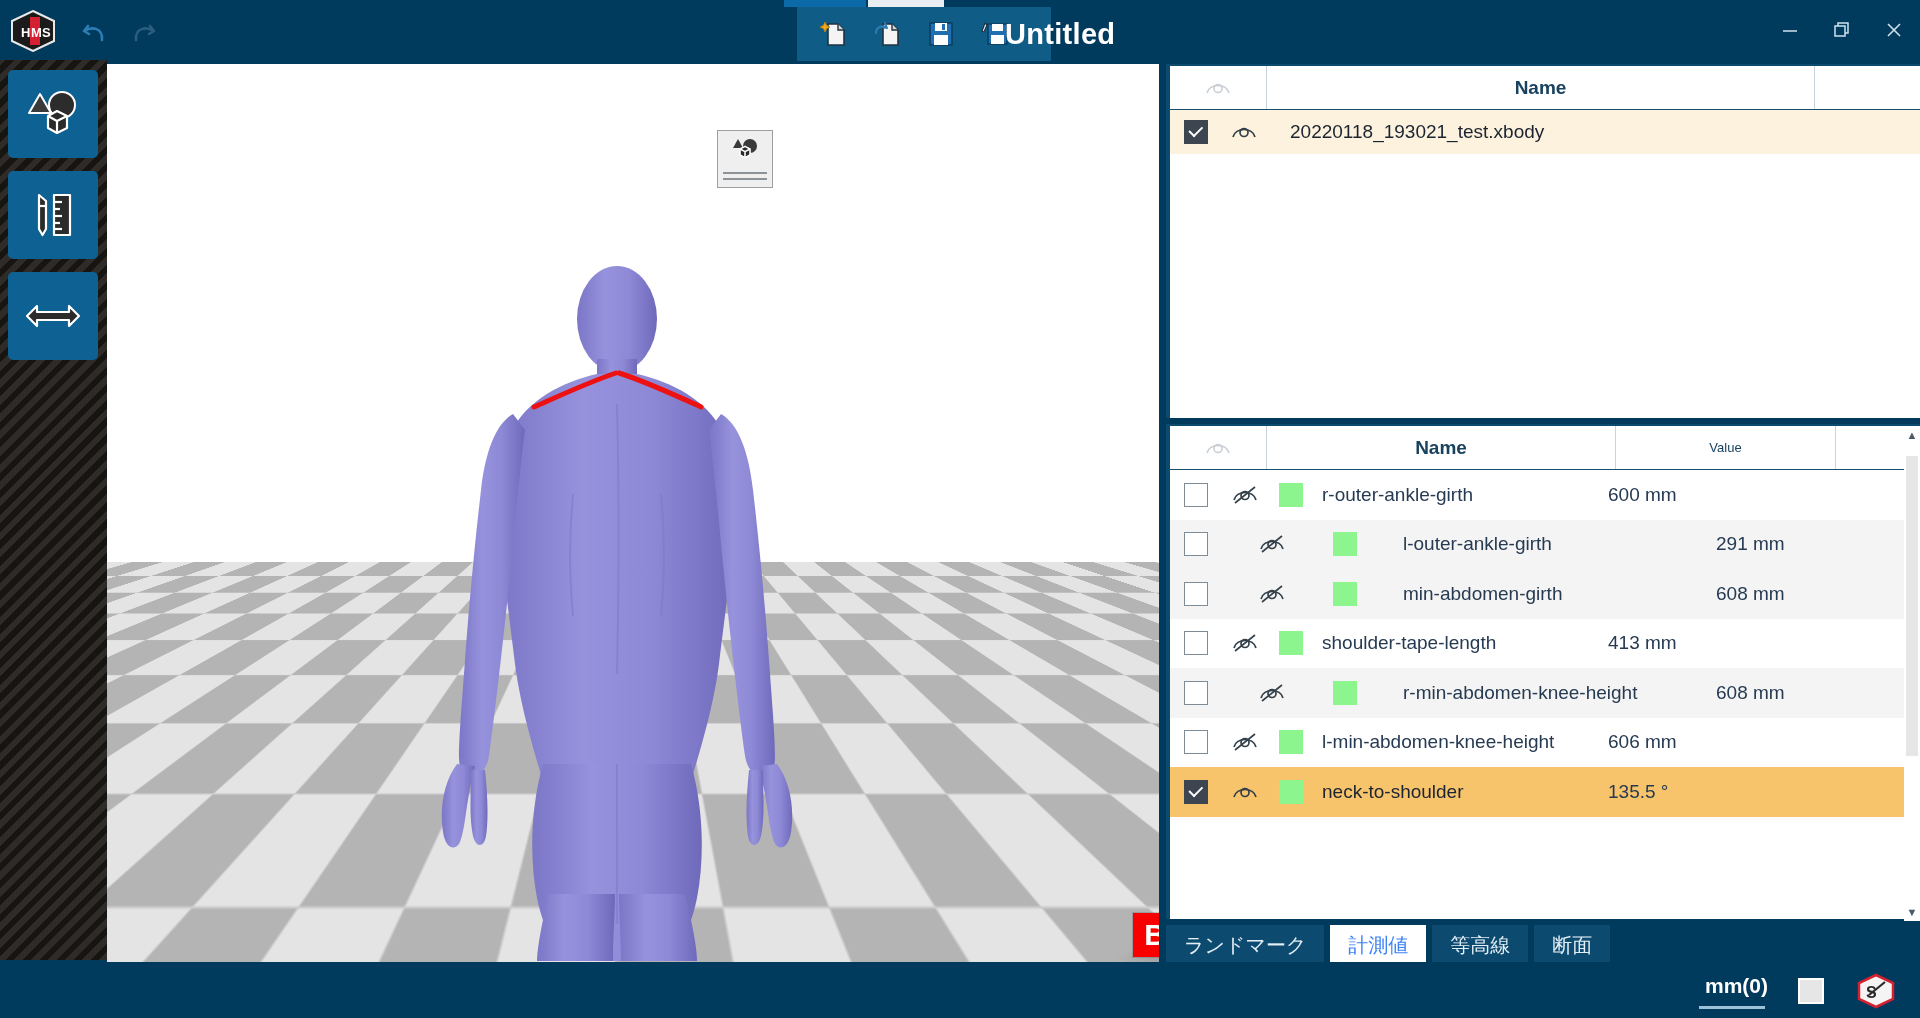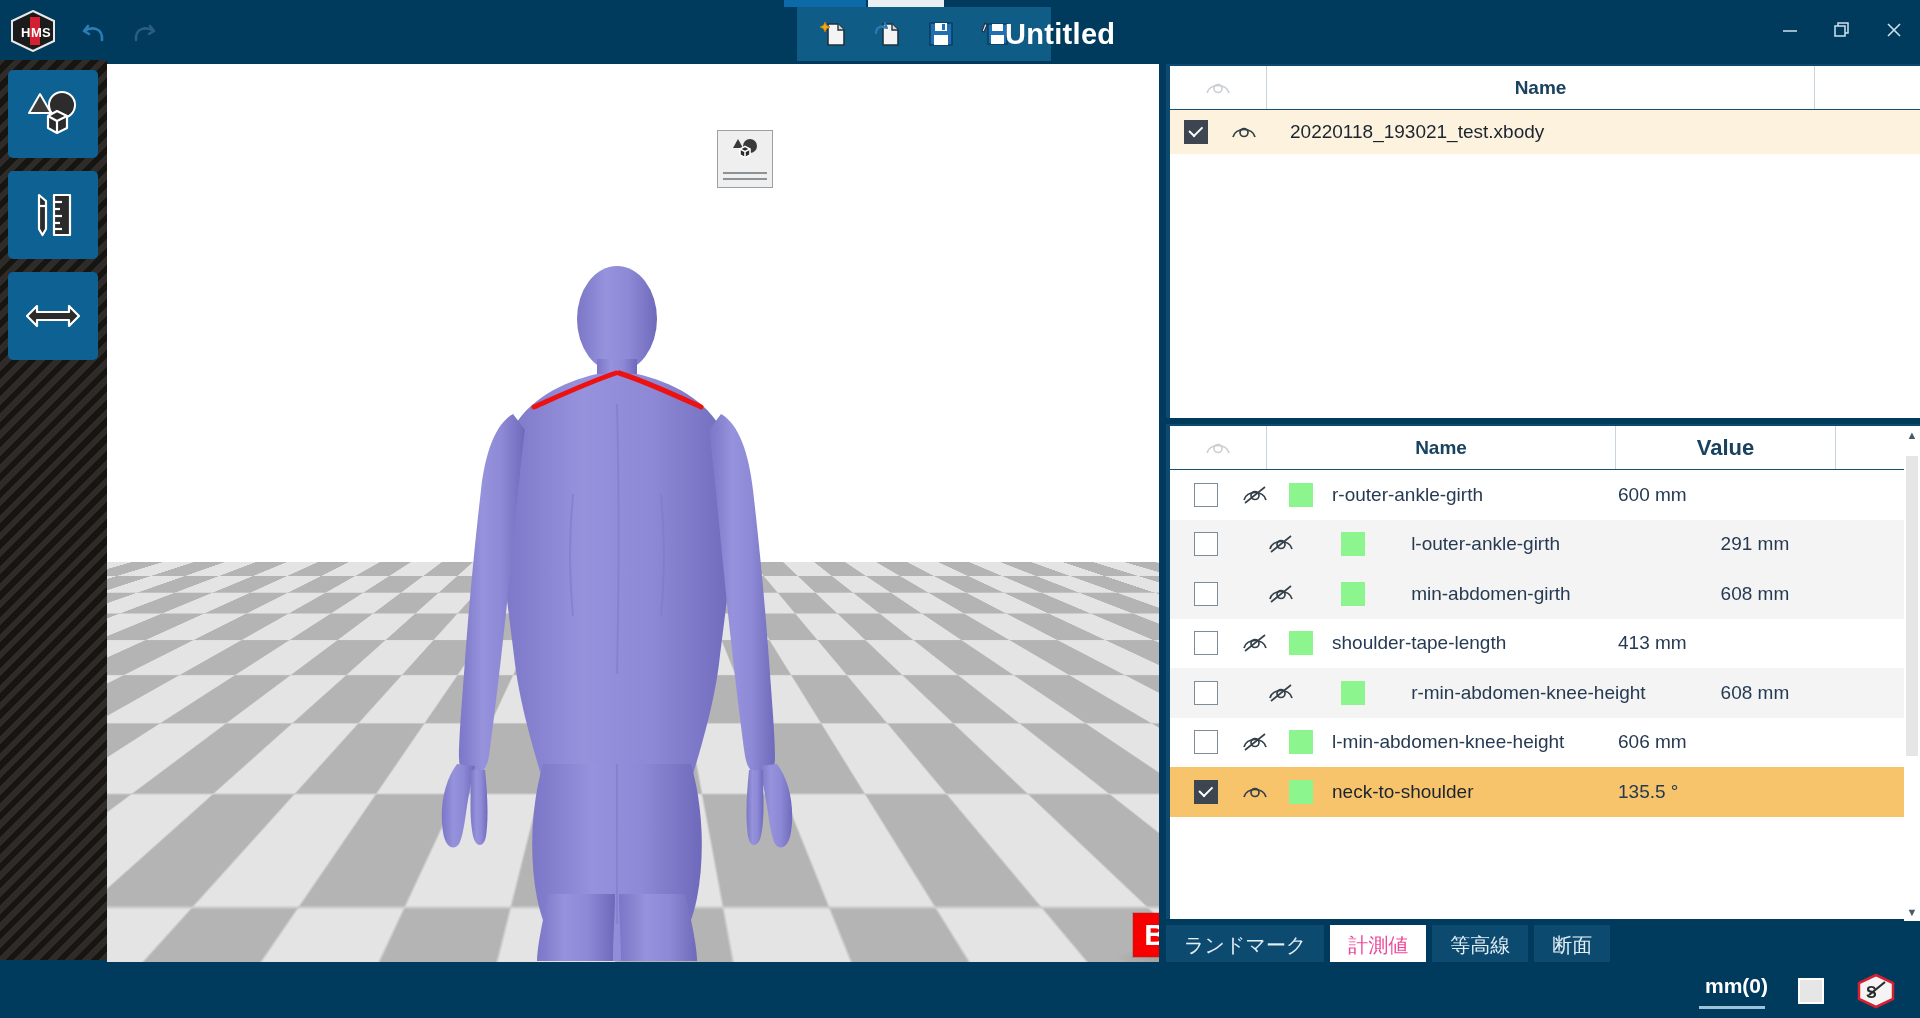--- a/index.html
+++ b/index.html
@@ -159,28 +159,28 @@
   .meas-head {
     height: 44px; display:flex; align-items:center; border-bottom:1px solid #17506e;
   }
   .meas-head .h-eye { width: 96px; display:flex; align-items:center; justify-content:center; }
   .meas-head .h-name {
     width: 350px; text-align:center; font-size:19px; font-weight:600; color:#18425f;
     border-left:1px solid #c8d4dc; border-right:1px solid #c8d4dc; height:100%;
     display:flex; align-items:center; justify-content:center;
   }
   .meas-head .h-value {
-    width: 220px; text-align:center; font-size:22px; font-weight:700; color:#18425f;
+    width: 220px; text-align:center; font-size:13px; font-weight:400; color:#18425f;
     border-right:1px solid #c8d4dc; height:100%;
     display:flex; align-items:center; justify-content:center;
   }
   .meas-head .h-tail { flex:1; }
 
   .meas-body { height: 440px; overflow:hidden; position:relative; }
-  .m-row { height: 49.5px; display:flex; align-items:center; cursor:pointer;padding-left:10px; }
+  .m-row { height: 49.5px; display:flex; align-items:center; cursor:pointer; }
   .m-row.alt { background:#f4f4f4;gap:27px; }
   .m-row.sel { background:#f7c46c; }
   .m-row .c-chk { width: 52px; display:flex; align-items:center; justify-content:center; }
   .m-row .c-eye { width: 46px; display:flex; align-items:center; justify-content:center; }
   .m-row .c-swatch { width: 46px; display:flex; align-items:center; justify-content:center; }
   .m-row .sw { width: 24px; height: 24px; background:#8df58d; }
   .m-row .c-name {
     width: 286px; font-size:19px; color:#263a52; padding-left: 8px;
     white-space: nowrap; overflow: hidden;
   }
@@ -198,21 +198,21 @@
 
   
   .tabrow {
     position: absolute; left: 1166px; top: 925px; height: 40px;
     display: flex; align-items: stretch; gap: 6px;
   }
   .jtab {
     background: #0d4a70; color: #e3eef5; font-size: 20px;
     padding: 8px 18px; display:flex; align-items:center; cursor:pointer;
   }
-  .jtab.active { background:#ffffff; color:#ec4899; }
+  .jtab.active { background:#ffffff; color:#3b82f6; }
 
   
   .statusbar {
     position: absolute; left: 0; bottom: 0; width: 1920px; height: 56px; background:#003a5c;
   }
   .unit-label {
     position:absolute; right: 152px; top: 12px; font-size: 21px; font-weight:bold; color:#ffffff;
   }
   .unit-underline { position:absolute; right: 155px; top: 44px; width: 66px; height: 3px; background:#9dc3d8; }
   .sq-btn {

